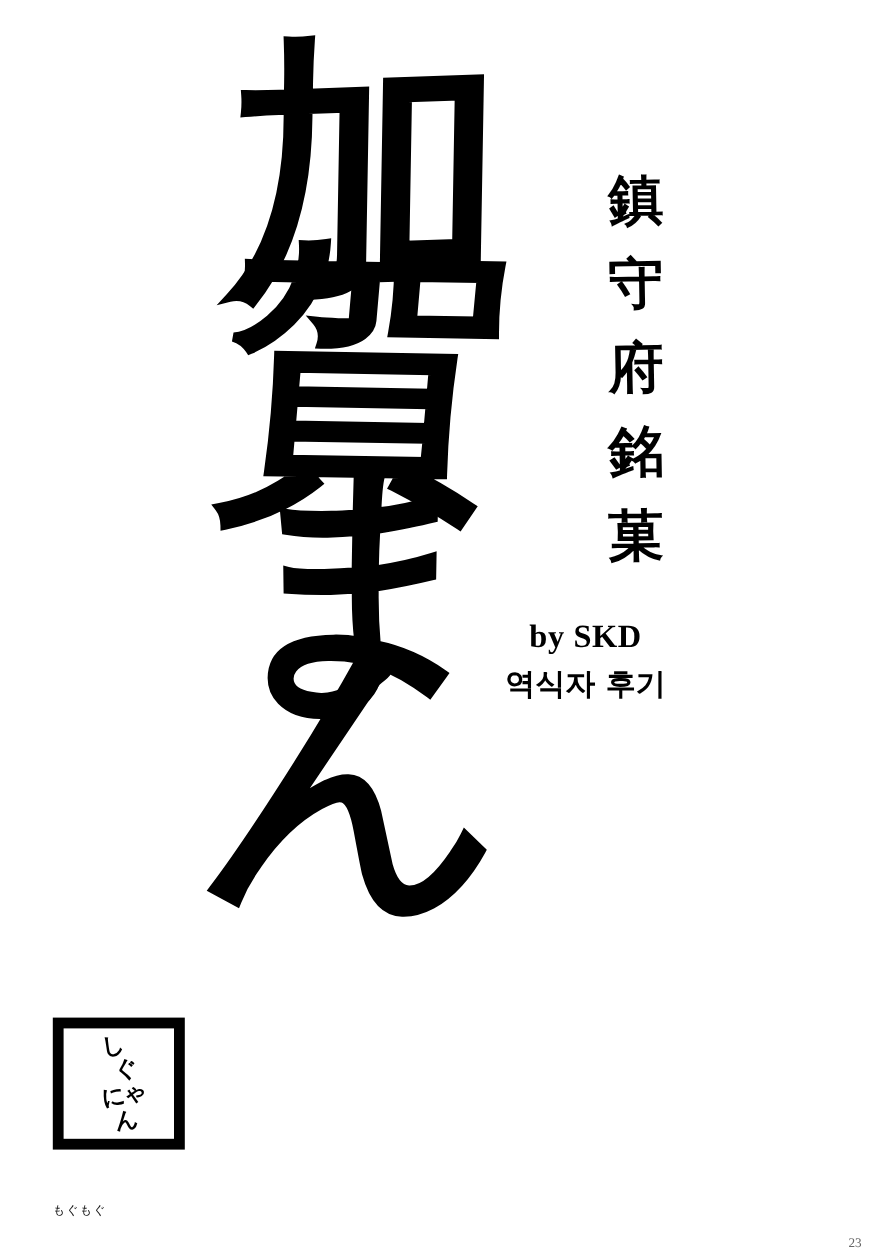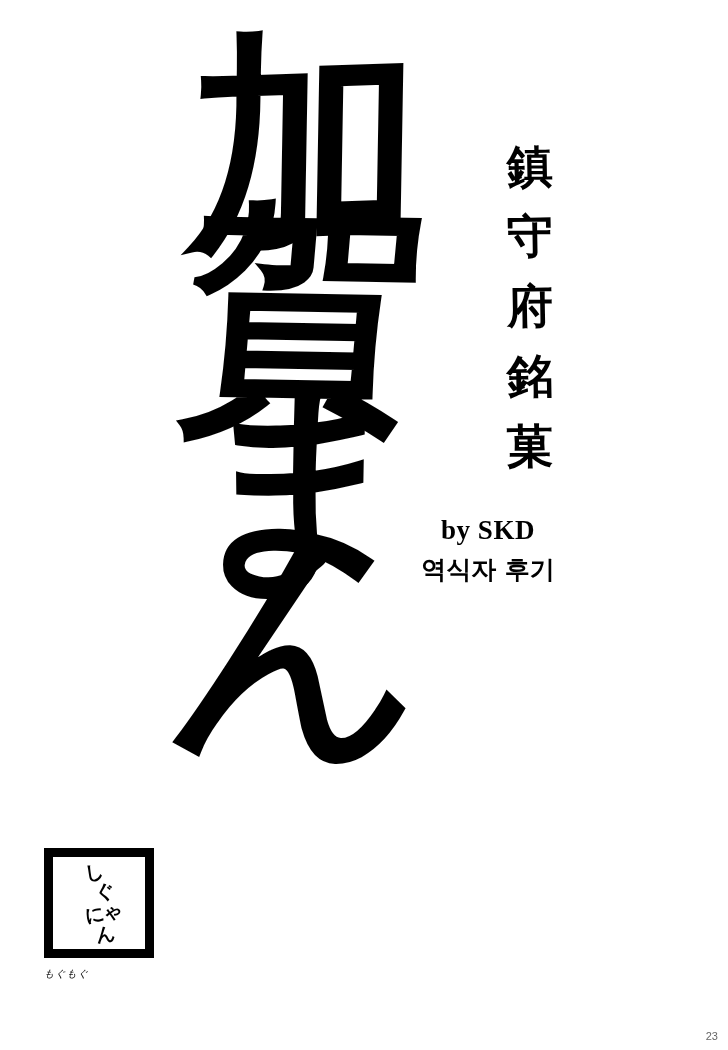--- a/index.html
+++ b/index.html
@@ -115,34 +115,33 @@
     text-align: center;
     letter-spacing: -1px;
   }
   .seal-text span { display: block; }
   .seal-text .s2 { margin-left: 14px; }
   .seal-text .s3 { margin-left: 4px; }
 
   .seal-caption {
     position: absolute;
     left: 44px;
-    top: 967px;
+    top: 1002px;
     font-family: "DejaVu Sans", sans-serif;
     font-size: 10px;
     color: #111;
     letter-spacing: 1px;
-    font-style: italic;
   }
 
   
   .page-number {
     position: absolute;
     right: 10px;
     bottom: 8px;
-    font-family: Liberation Sans, sans-serif;
+    font-family: Liberation Serif, serif;
     font-size: 11px;
     color: #666;
   }
 </style>
 </head>
 <body>
 
 <div class="page">
 
   <div class="brush-title">

